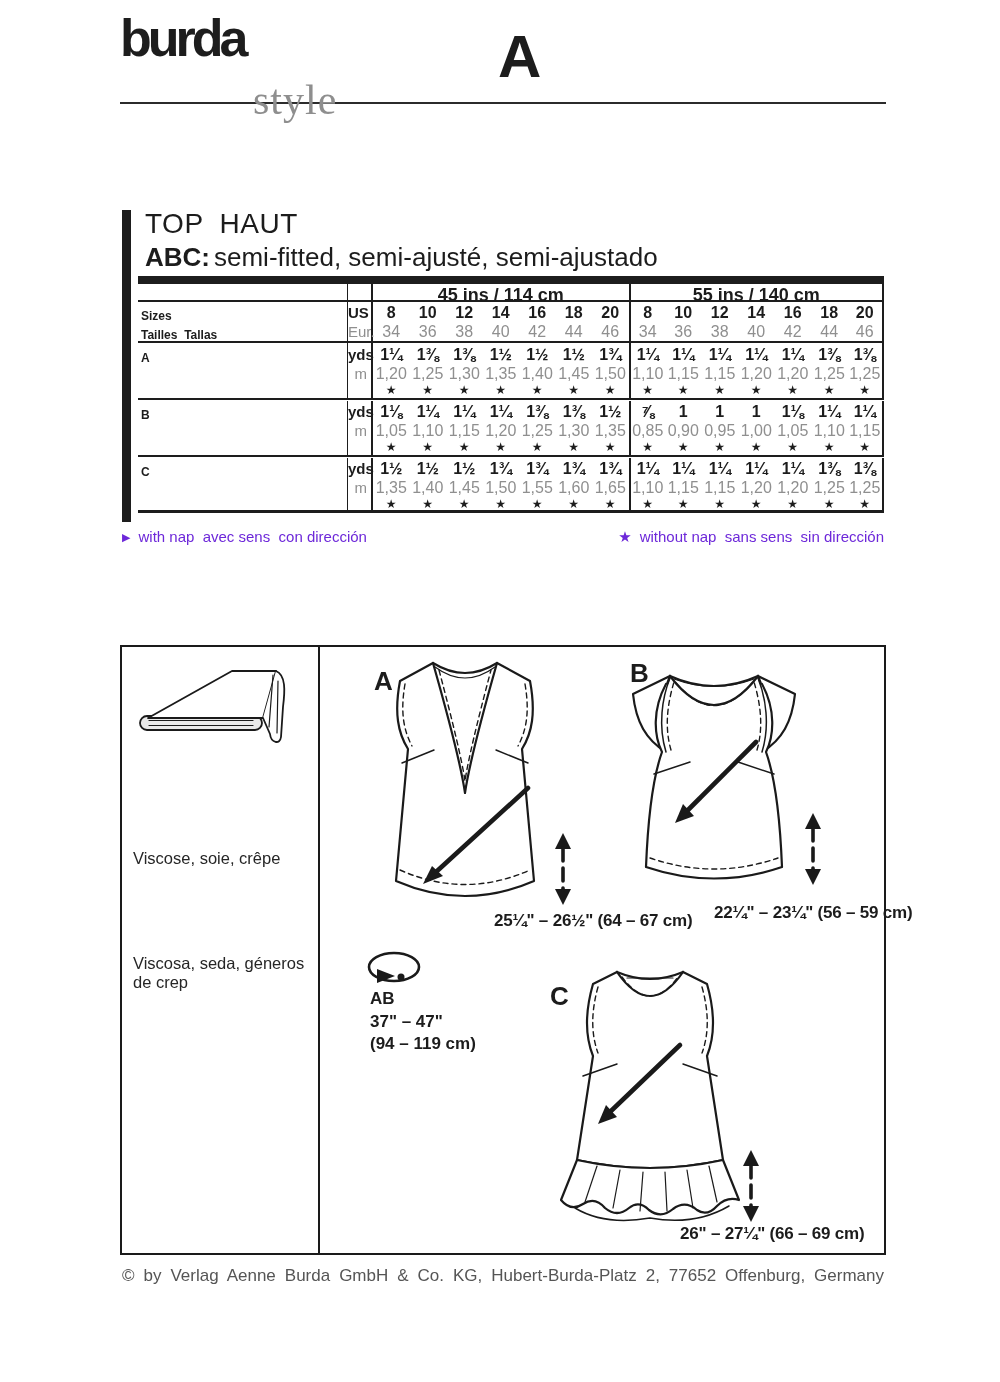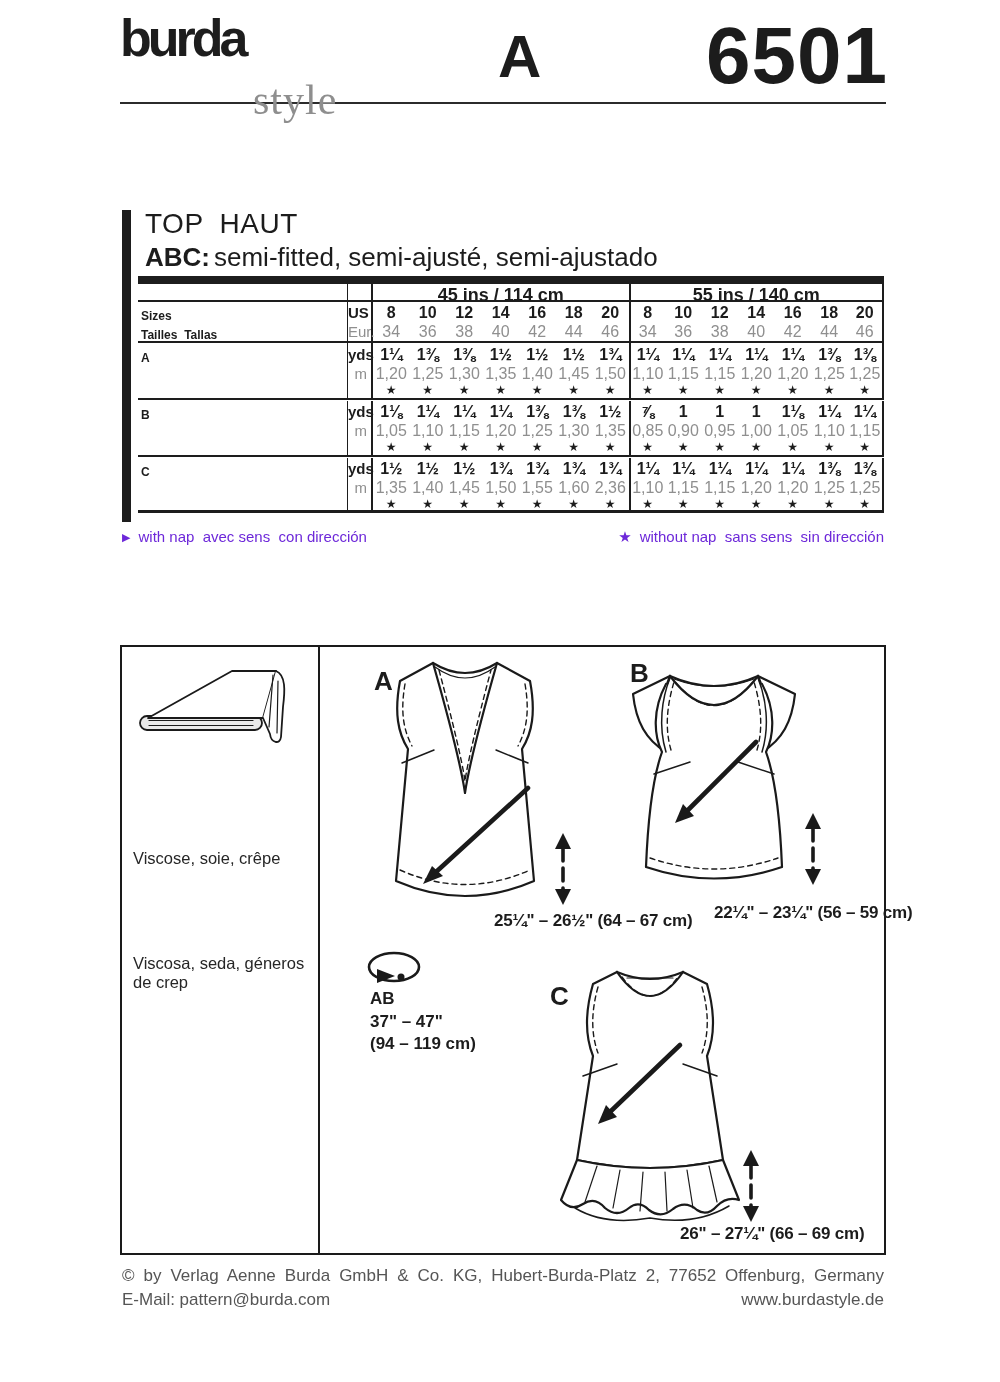--- a/index.html
+++ b/index.html
@@ -78,21 +78,20 @@
 </style>
 </head>
 <body>
 
 <div class="page">
 
   <div class="abs brand">burda</div>
   <div class="abs brand-sub">style</div>
   <div class="abs header-rule"></div>
   <div class="abs view-letter">A</div>
-  <div class="abs pattern-number">6501</div>
 
   <div class="abs side-bar"></div>
   <div class="abs sec-title pre">TOP  HAUT</div>
   <div class="abs sec-sub">
     <b>ABC:</b><span>semi-fitted, semi-ajusté, semi-ajustado</span>
   </div>
 
   <div class="abs ftable">
     <div class="tbar"></div>
 
@@ -357,21 +356,21 @@
           <div class="v2">1,55</div>
           <div class="st">★</div>
         </div>
       <div class="cell">
           <div class="v1">1¾</div>
           <div class="v2">1,60</div>
           <div class="st">★</div>
         </div>
       <div class="cell">
           <div class="v1">1¾</div>
-          <div class="v2">2,36</div>
+          <div class="v2">1,65</div>
           <div class="st">★</div>
         </div>
       <div class="cell g2f">
           <div class="v1">1¼</div>
           <div class="v2">1,10</div>
           <div class="st">★</div>
         </div>
       <div class="cell">
           <div class="v1">1¼</div>
           <div class="v2">1,15</div>
@@ -508,18 +507,14 @@
     <polygon class="fb" points="53,164 61,145 72,157"></polygon>
   </svg>
   <svg class="abs draw" style="left:739px;top:1150px" width="24" height="72" viewBox="0 0 24 72">
     <polygon class="fb" points="12,0 4,16 20,16"></polygon>
     <polygon class="fb" points="12,72 4,56 20,56"></polygon>
     <line class="vline" x1="12" y1="15" x2="12" y2="57"></line>
   </svg>
   <div class="abs meas" style="left:680px;top:1224px">26" – 27¼" (66 – 69 cm)</div>
 
   <div class="abs foot1">© by Verlag Aenne Burda GmbH &amp; Co. KG, Hubert-Burda-Platz 2, 77652 Offenburg, Germany</div>
-  <div class="abs foot2">
-    <span>E-Mail: pattern@burda.com</span>
-    <span>www.burdastyle.de</span>
-  </div>
 
 </div>
 
 </body></html>

